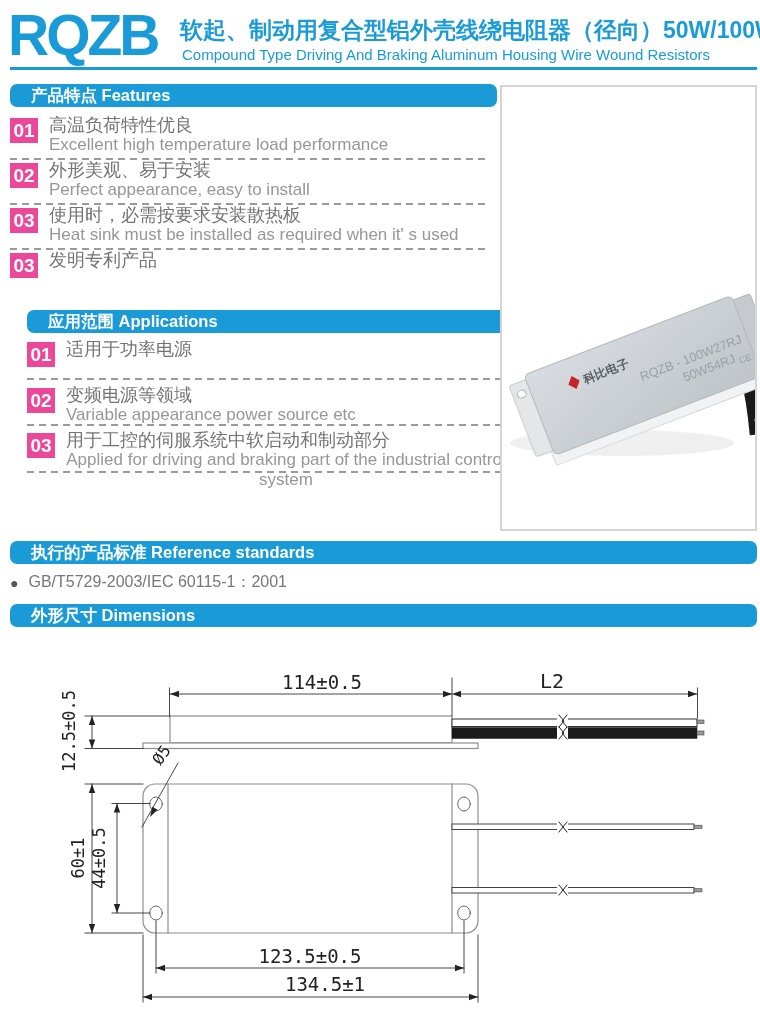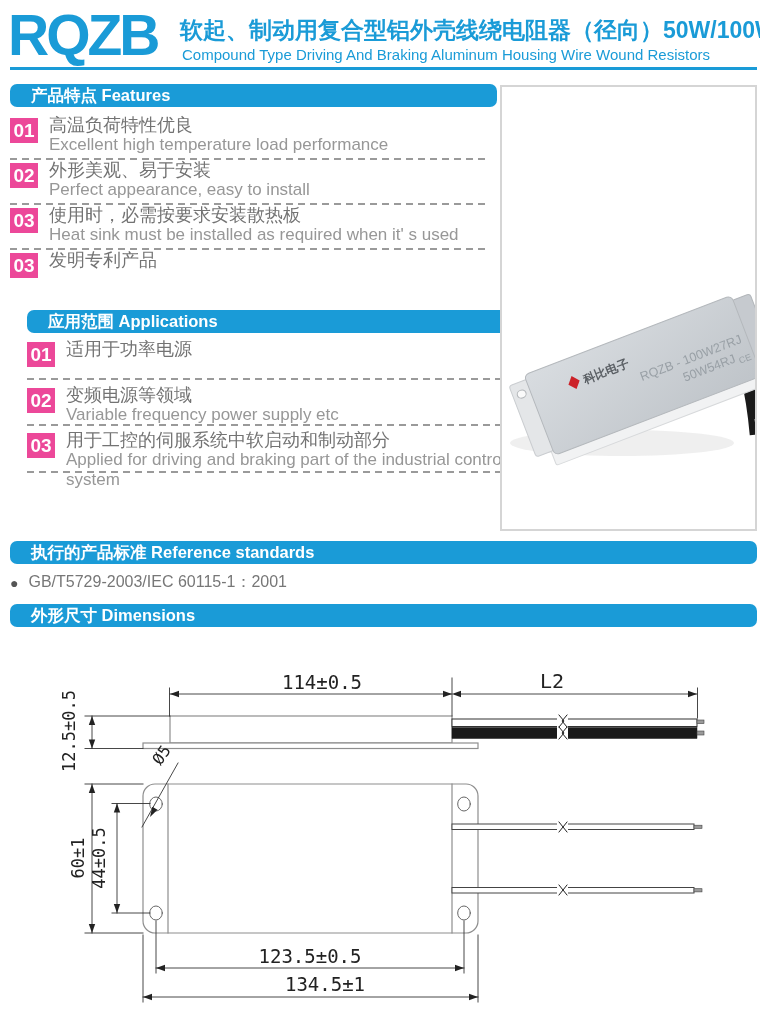--- a/index.html
+++ b/index.html
@@ -18,21 +18,21 @@
   .bar{height:23px;background:var(--accent);color:#fff;font-size:16.5px;font-weight:bold;
        line-height:23px;padding-left:21px;box-sizing:border-box;border-radius:7px;}
   .bar.w-left{width:487px;}
   .bar.w-full{width:747px;}
   
   .list-section{width:487px;}
   .item{position:absolute;left:0;display:flex;gap:11px;align-items:flex-start;}
   .badge{flex:0 0 auto;width:28px;height:25px;background:#ec4899;color:#fff;font-size:19px;
          font-weight:bold;text-align:center;line-height:25px;margin-top:2px;}
   .cn{font-size:18px;color:#737373;line-height:19px;}
-  .en{font-size:17px;color:#979797;line-height:20px;}
+  .en{font-size:17px;color:#979797;line-height:20px;text-align:center;}
   .dash{position:absolute;left:0;width:480px;height:2px;
         background-image:repeating-linear-gradient(90deg,#9a9a9a 0,#9a9a9a 7px,transparent 7px,transparent 12px);
         background-size:12px 1.5px;background-repeat:repeat-x;background-position:0 0;}
   
   .photo-box{left:500px;top:85px;width:253px;height:442px;border:2px solid #d5d5d5;background:#fff;}
   
   .std-row{position:absolute;left:0;top:31px;display:flex;align-items:center;gap:10px;}
   .bullet{font-size:14px;color:#555;line-height:20px;}
   .std-text{font-size:16px;color:#777;}
   
@@ -94,21 +94,21 @@
     <div>
       <div class="cn">适用于功率电源</div>
     </div>
   </div>
   <div class="dash" style="top:68px;"></div>
 
   <div class="item" style="top:76px;">
     <span class="badge">02</span>
     <div>
       <div class="cn">变频电源等领域</div>
-      <div class="en">Variable frequency power supply etc</div>
+      <div class="en">Variable appearance power source etc</div>
     </div>
   </div>
   <div class="dash" style="top:114px;"></div>
 
   <div class="item" style="top:121px;">
     <span class="badge">03</span>
     <div>
       <div class="cn">用于工控的伺服系统中软启动和制动部分</div>
       <div class="en" style="max-width:440px;">Applied for driving and braking part of the industrial control system</div>
     </div>

